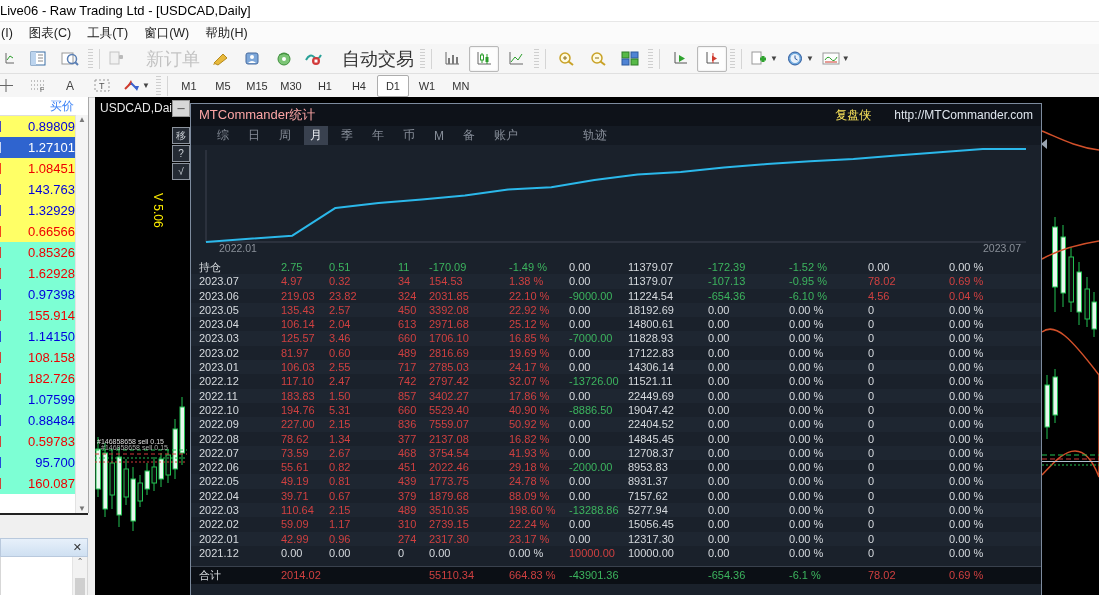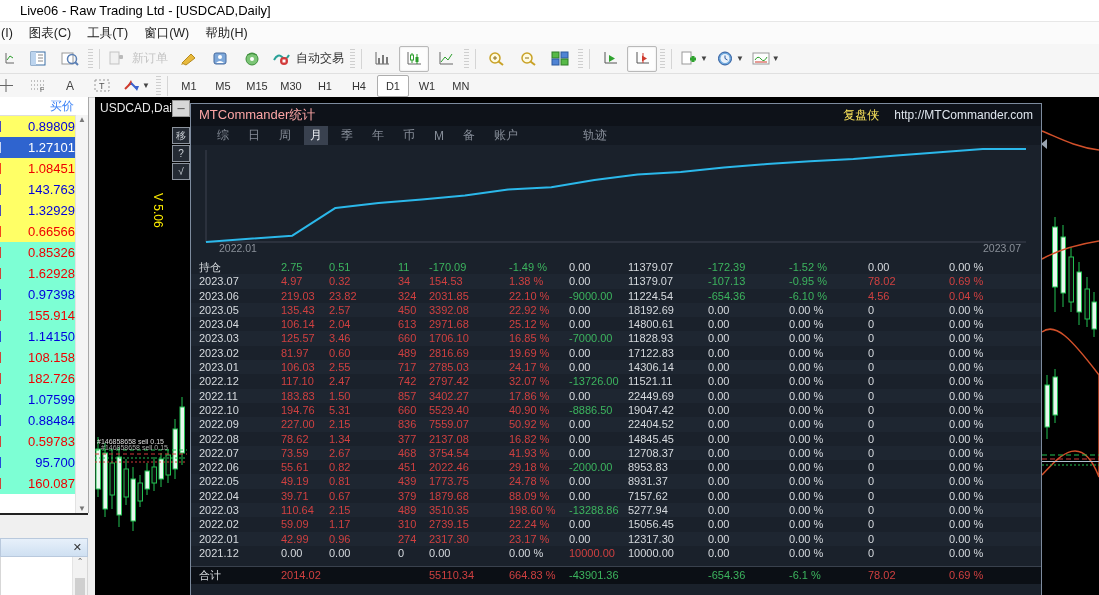--- a/index.html
+++ b/index.html
@@ -1,32 +1,32 @@
 <!DOCTYPE html>
 <html><head>
 <meta charset="utf-8">
 <style>
   html,body{margin:0;padding:0;background:#888;}
   #screen{position:relative;width:1099px;height:595px;overflow:hidden;background:#f0f0f0;
     font-family:"Liberation Sans","DejaVu Sans",sans-serif;-webkit-font-smoothing:antialiased;}
   
   .titlebar{position:absolute;left:0;top:0;width:100%;height:22px;background:#fff;border-bottom:1px solid #e7e7e7;
-    font-size:13px;color:#000;display:flex;align-items:center;padding-left:20px;box-sizing:border-box;}
+    font-size:13px;color:#000;display:flex;align-items:center;padding-left:0;box-sizing:border-box;}
   .menubar{position:absolute;left:0;top:22px;width:100%;height:22px;background:#fbfbfb;border-bottom:1px solid #e3e3e3;
     display:flex;align-items:center;font-size:12.5px;color:#222;}
   .menubar span{padding:2px 14px 2px 2px;cursor:default;}
   .menubar span:first-child{padding-left:1px;}
   .toolbar{position:absolute;left:0;width:100%;background:#f6f6f6;display:flex;align-items:center;box-sizing:border-box;}
   #toolbar1{top:44px;height:30px;border-bottom:1px solid #e0e0e0;}
   #toolbar2{top:74px;height:24px;border-bottom:1px solid #cfcfcf;}
   .tbtn{height:24px;min-width:24px;display:flex;align-items:center;justify-content:center;border:1px solid transparent;
     border-radius:2px;margin:0 1px;background:transparent;padding:0 2px;}
   .tbtn.active{border:1px solid #b9b9b9;background:#fdfdfd;box-shadow:inset 0 0 2px #ddd;}
   .tbtn.disabled{opacity:.55;filter:grayscale(1);}
-  .tbtn .lbl{font-size:12px;color:#333;margin-left:6px;}
+  .tbtn .lbl{font-size:18px;color:#333;margin-left:20px;}
   .tbtn.disabled .lbl{color:#9a9a9a;}
   .tsep{width:1px;height:20px;background:#d5d5d5;margin:0 4px;}
   .thandle{width:5px;height:20px;margin:0 2px;background:repeating-linear-gradient(#cfcfcf 0 1px,transparent 1px 3px);}
   .drop{font-size:8px;color:#444;margin-left:2px;}
   .tfbtn{height:20px;min-width:24px;padding:0 3px;font-size:11px;color:#333;display:flex;align-items:center;justify-content:center;
     border:1px solid transparent;margin:0 1px;border-radius:2px;}
   .tfbtn.active{border:1px solid #adadad;background:#fff;}
   
   #marketwatch{position:absolute;left:0;top:97px;width:88px;height:416px;background:#fff;border-right:1px solid #a8a8a8;}
   .mw-head{height:18px;border-bottom:1px solid #ddd;font-size:12px;color:#3b82f6;display:flex;align-items:center;justify-content:flex-end;padding-right:14px;}
@@ -51,21 +51,21 @@
   .sidebtn{position:absolute;width:16px;height:15px;background:#242a33;border:1px solid #8d949e;color:#cdd2d8;
     font-size:10px;display:flex;align-items:center;justify-content:center;}
   #minibtn{left:77px;top:3px;background:#d7d7d7;color:#222;border:1px solid #999;}
   #verstext{position:absolute;left:70px;top:96px;color:#ffee00;font-size:12px;transform:rotate(90deg);transform-origin:left top;white-space:nowrap;}
   .orderlbl{position:absolute;color:#e9e9e9;font-size:7px;white-space:nowrap;opacity:.95;}
   
   #statspanel{position:absolute;left:95px;top:6px;width:852px;bottom:-10px;background:#1a212b;border:1px solid #7d8b9e;box-sizing:border-box;}
   #sp-title{height:22px;background:#0e1219;display:flex;align-items:center;justify-content:space-between;padding:0 8px;}
   #sp-title .t1{color:#fca5a5;font-size:13px;}
   #sp-title .t2{font-size:12px;}
-  #sp-title .brand{color:#ffe85c;margin-left:44px;} #sp-title .url{color:#dfe6ee;margin-left:15px;}
+  #sp-title .brand{color:#ffe85c;margin-left:44px;} #sp-title .url{color:#dfe6ee;margin-left:23px;}
   #sp-tabs{height:19px;background:#141a23;display:flex;align-items:center;padding-left:20px;font-size:12px;color:#878e99;}
   .sp-tab{padding:1px 6px;margin-right:7px;cursor:default;}
   .sp-tab.active{background:#39414f;color:#eceff3;}
   .sp-tab.spaced{margin-left:46px;}
   #sp-chart{position:relative;height:110px;}
   #sp-chart svg{position:absolute;left:0;top:0;}
   .axlabel{position:absolute;color:#8a9099;font-size:10.5px;top:97px;}
   
   #sp-table{position:absolute;left:0;top:156px;right:0;bottom:0;font-size:11px;}
   .srow{display:grid;grid-template-columns:82px 48px 69px 31px 80px 60px 59px 80px 81px 79px 81px 1fr;

